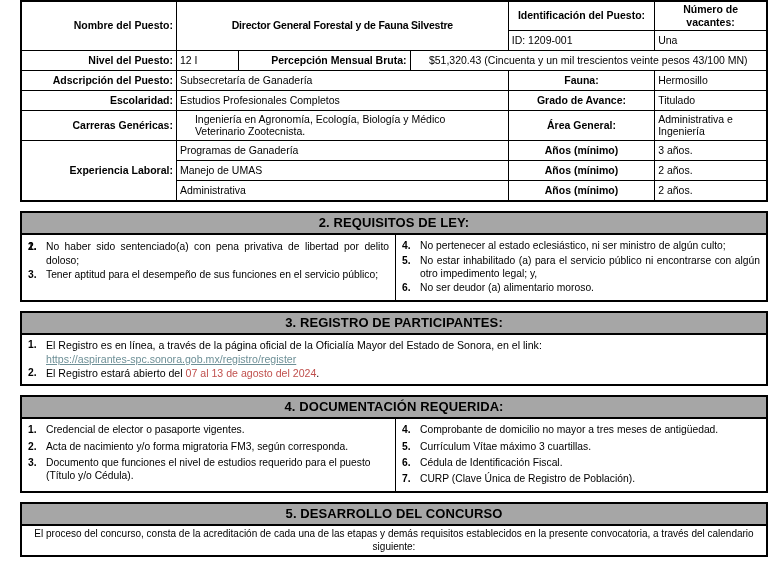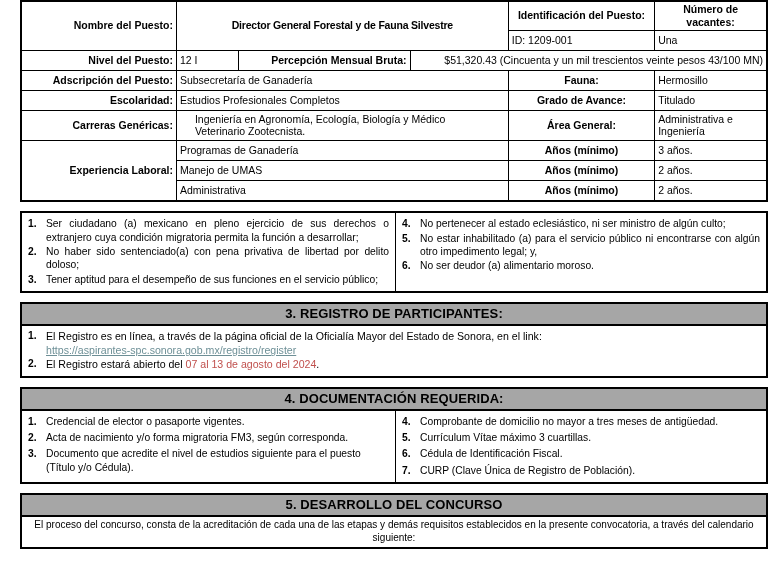--- a/index.html
+++ b/index.html
@@ -60,21 +60,21 @@
   }
   .hdrsm {
     font-weight: bold;
     font-size: 10.5px;
     text-align: center;
   }
   .val {
     font-size: 11px;
   }
   .val-l {
-    text-align: right;
+    text-align: center;
     font-size: 10.8px;
     padding-left: 4px;
   }
 
   
   .section {
     margin-top: 9px;
     border: 2px solid #000;
   }
   .section-head {
@@ -207,26 +207,26 @@
       </tr>
       <tr>
         <td class="val" colspan="3">Administrativa</td>
         <td class="hdrsm">Años (mínimo)</td>
         <td class="val">2 años.</td>
       </tr>
     </tbody>
   </table>
 
   <div class="section">
+    <div class="section-head">2. REQUISITOS DE LEY:</div>
     <div class="section-body twocol">
       <div class="col colL">
         <ol class="numlist">
           <li class="just">
             <span class="num">1.</span>
-            <span>Ser ciudadano (a) mexicano en pleno ejercicio de sus derechos o extranjero cuya condición migratoria permita la función a desarrollar;</span>
           </li>
           <li class="just">
             <span class="num">2.</span>
             <span>No haber sido sentenciado(a) con pena privativa de libertad por delito doloso;</span>
           </li>
           <li>
             <span class="num">3.</span>
             <span>Tener aptitud para el desempeño de sus funciones en el servicio público;</span>
           </li>
         </ol>
@@ -275,21 +275,21 @@
           <li style="margin-bottom:3px">
             <span class="num">1.</span>
             <span>Credencial de elector o pasaporte vigentes.</span>
           </li>
           <li style="margin-bottom:3px">
             <span class="num">2.</span>
             <span>Acta de nacimiento y/o forma migratoria FM3, según corresponda.</span>
           </li>
           <li>
             <span class="num">3.</span>
-            <span>Documento que acredite el nivel de estudios siguiente para el puesto (Título y/o Cédula).</span>
+            <span>Documento que funciones el nivel de estudios requerido para el puesto (Título y/o Cédula).</span>
           </li>
         </ol>
       </div>
       <div class="col colR">
         <ol class="numlist">
           <li style="margin-bottom:3px">
             <span class="num">4.</span>
             <span>Comprobante de domicilio no mayor a tres meses de antigüedad.</span>
           </li>
           <li style="margin-bottom:3px">

